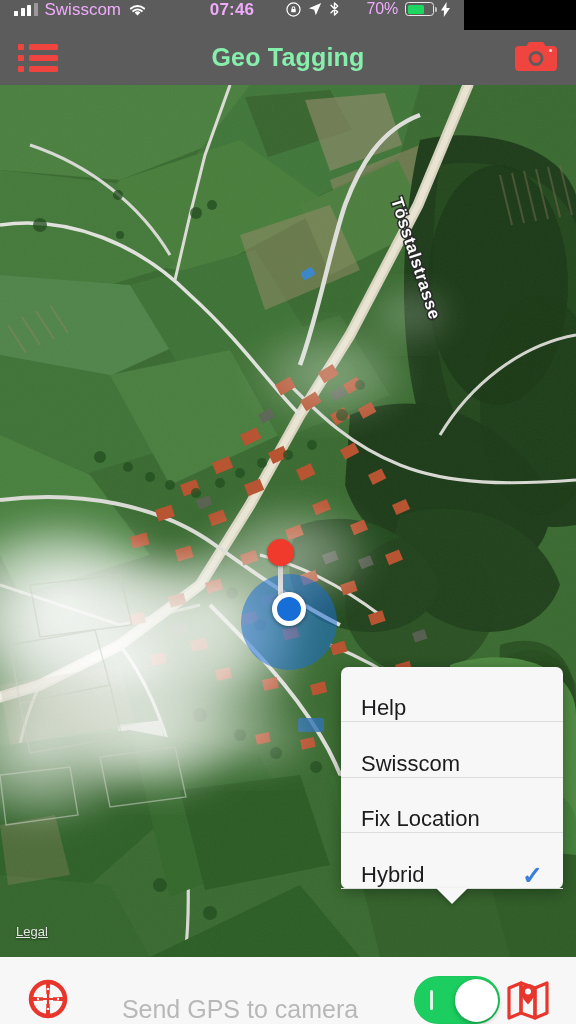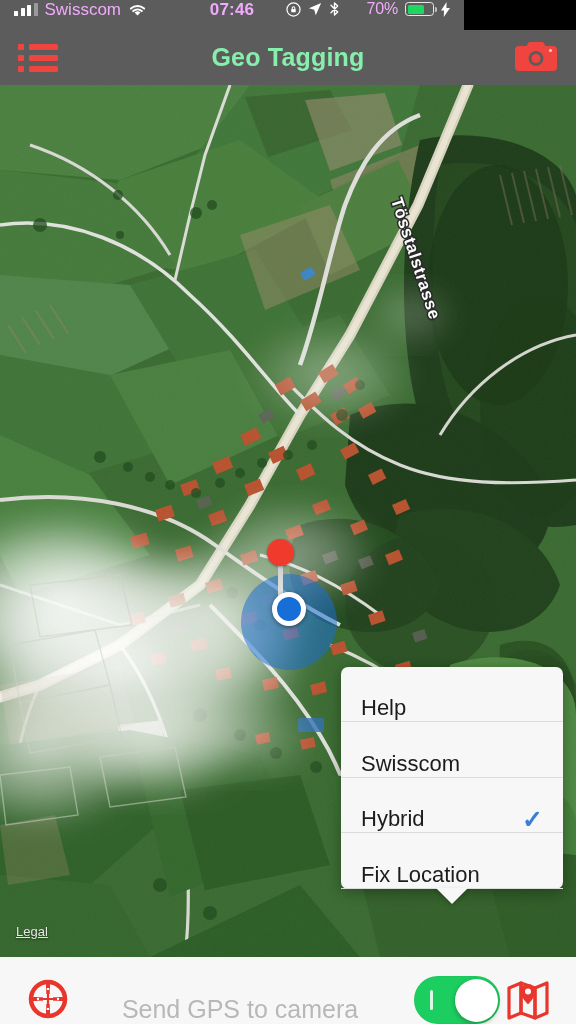--- a/index.html
+++ b/index.html
@@ -529,25 +529,25 @@
   </div>
 
   <div class="popup">
     <div class="popup-item">
       <span>Help</span>
     </div>
     <div class="popup-item">
       <span>Swisscom</span>
     </div>
     <div class="popup-item">
+      <span>Fix Location</span>
+    </div>
+    <div class="popup-item">
       <span>Hybrid</span>
       <span class="popup-check">✓</span>
-    </div>
-    <div class="popup-item">
-      <span>Fix Location</span>
     </div>
     <div class="popup-arrow"></div>
   </div>
 
   <div class="bottom-bar">
     <div class="spacer-left">
       <span>
         <svg width="42" height="42" viewBox="0 0 42 42">
           <circle cx="21" cy="21" r="17" stroke="#e8362c" stroke-width="4.5" fill="none"></circle>
           <path d="M21 2 V16 M21 26 V40 M2 21 H16 M26 21 H40" stroke="#e8362c" stroke-width="4"></path>

